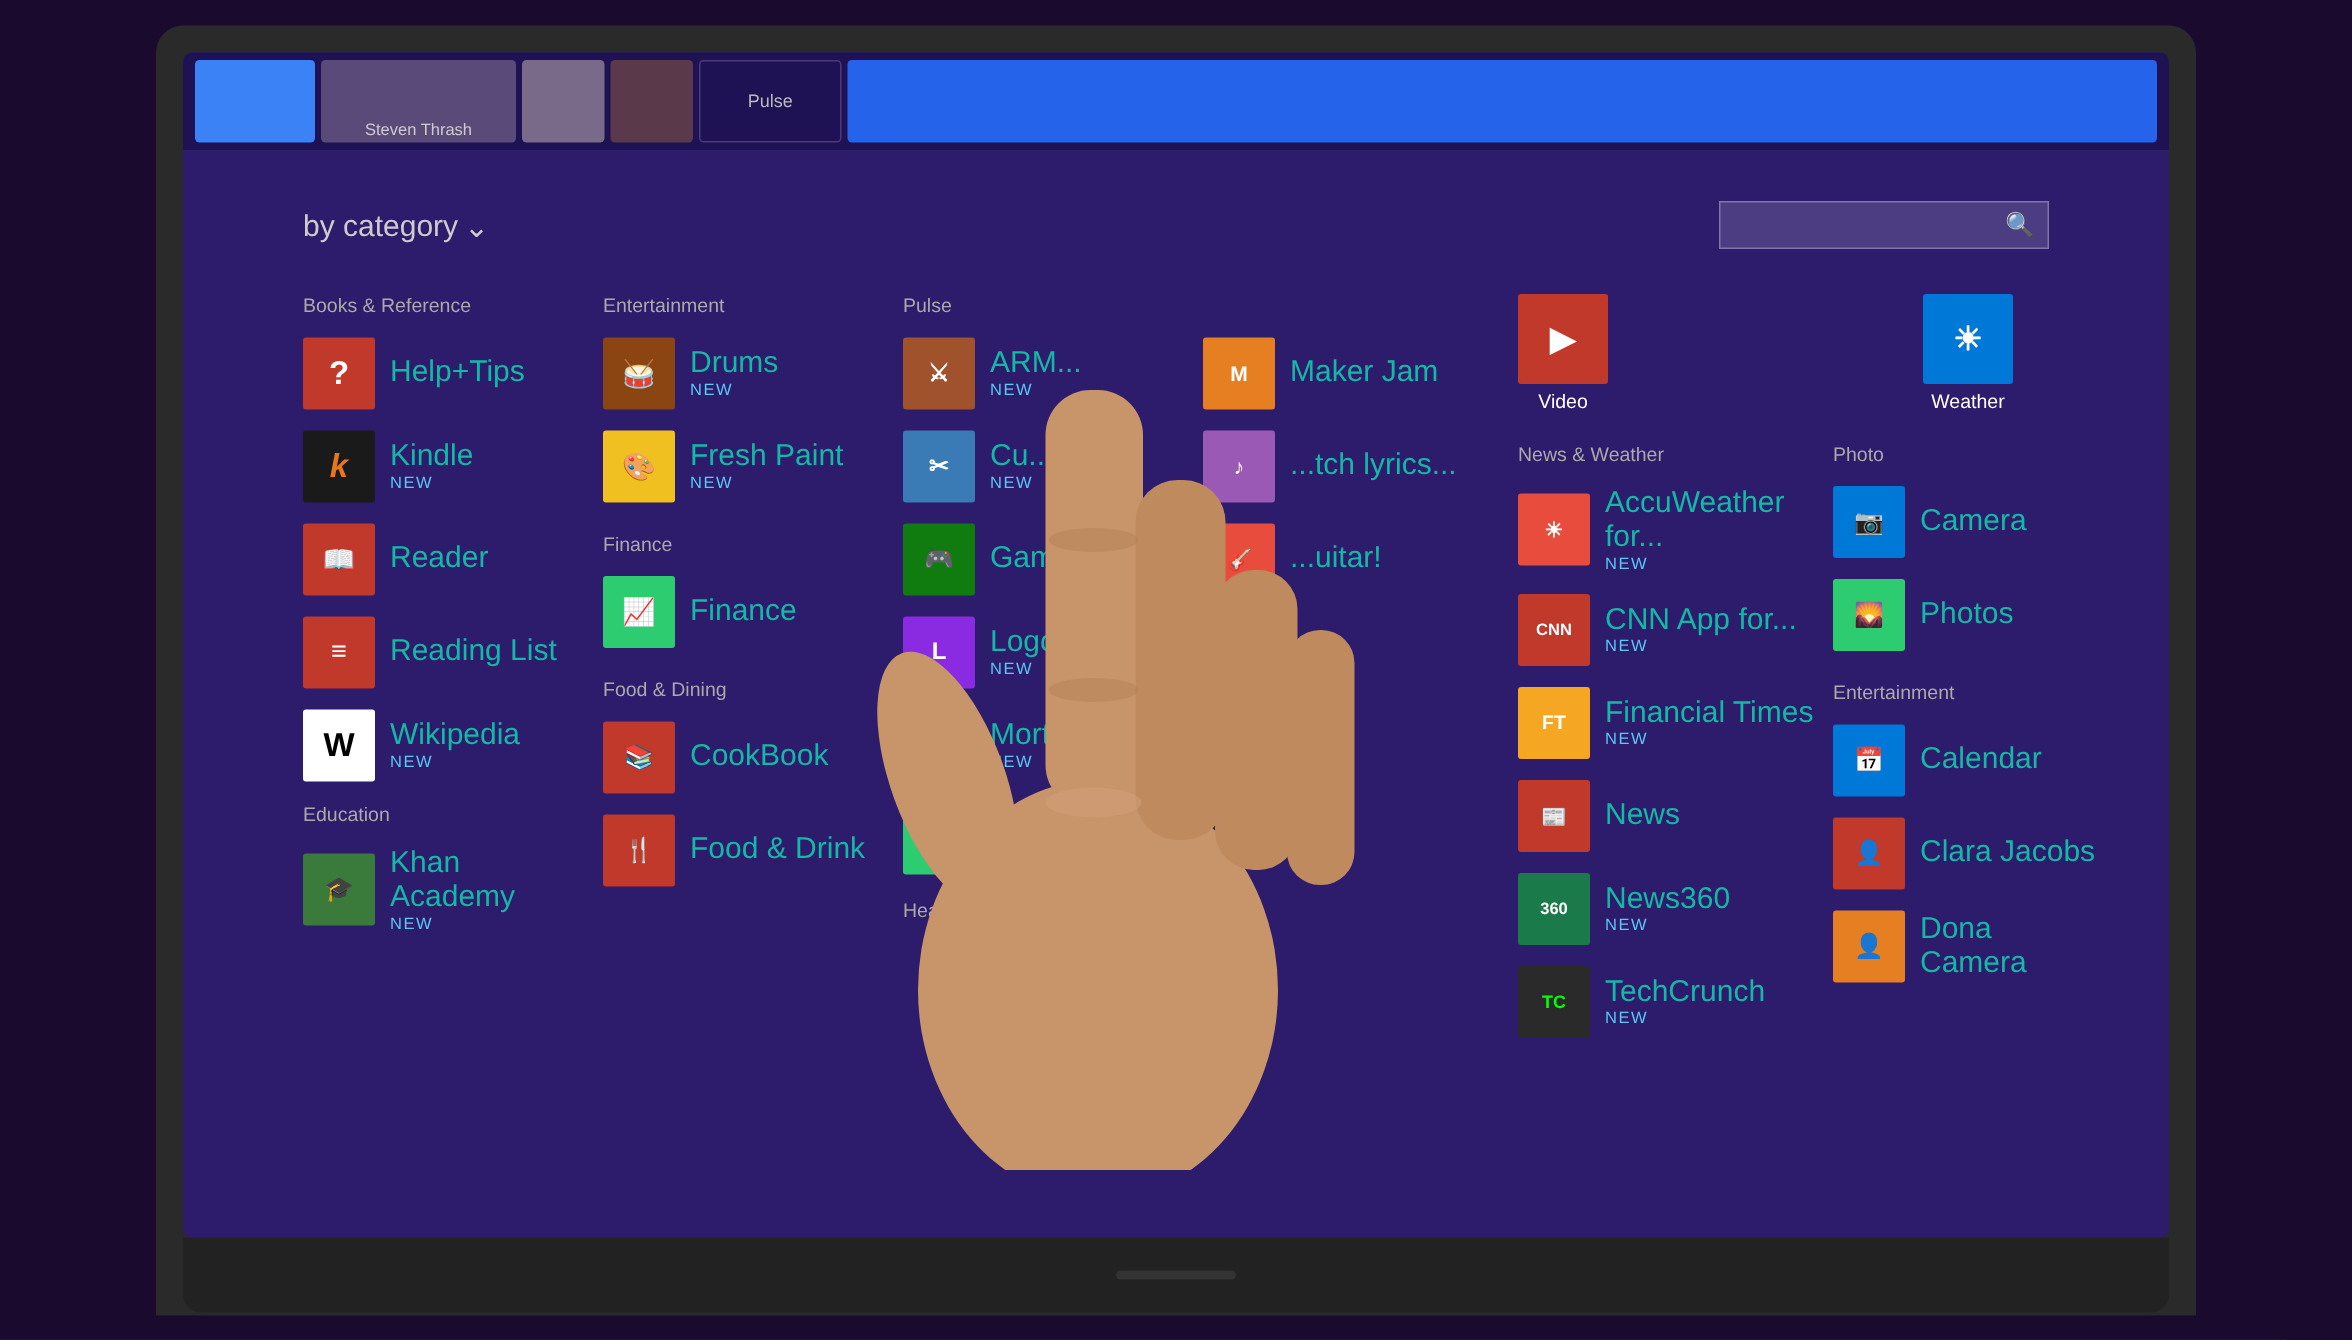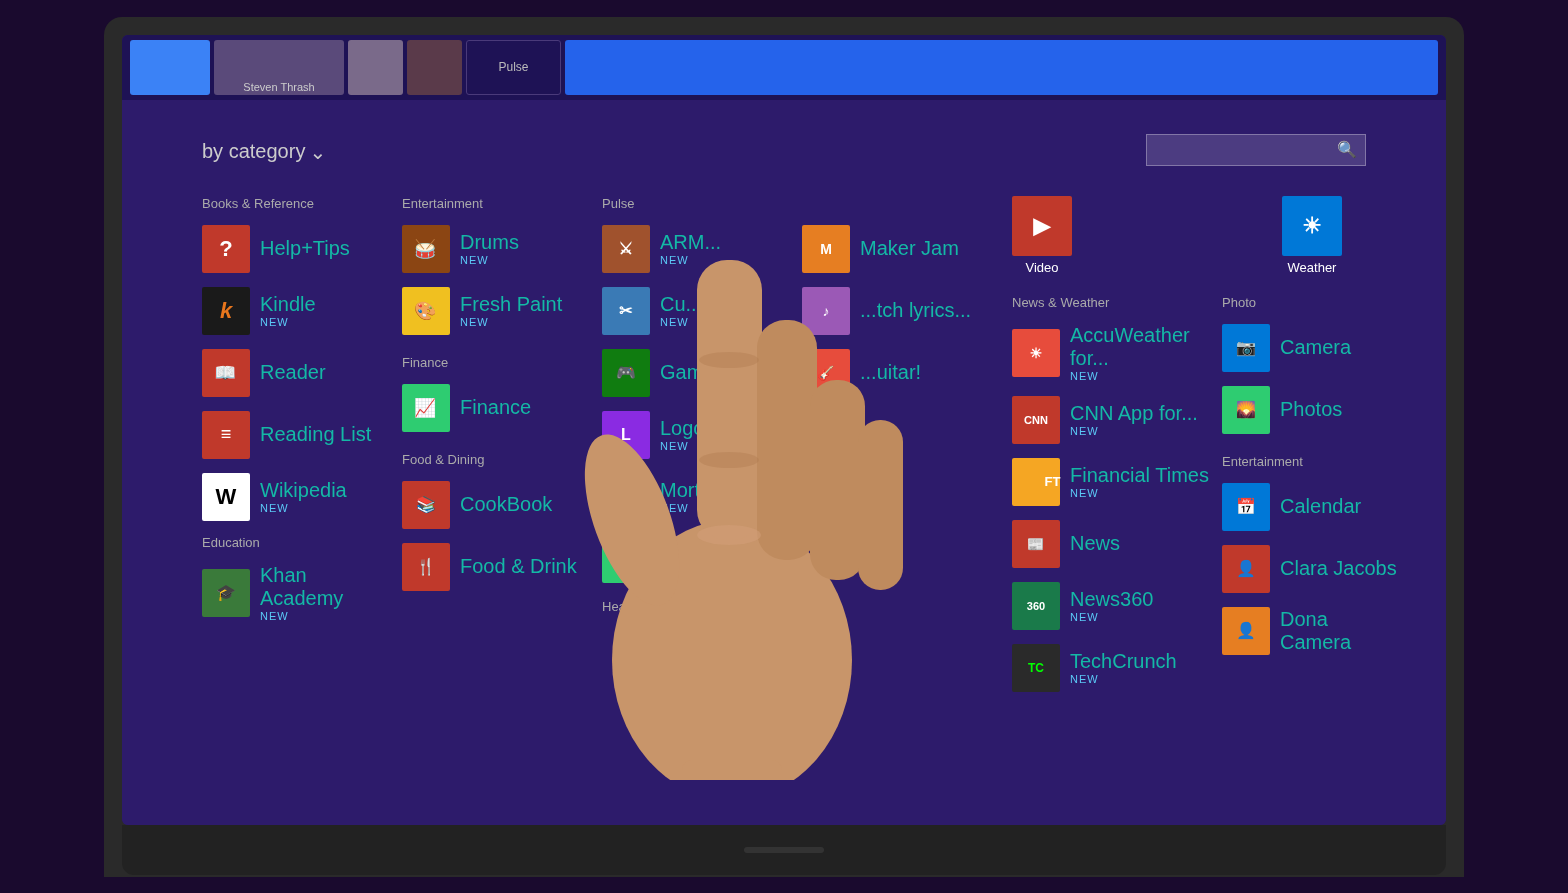--- a/index.html
+++ b/index.html
@@ -423,21 +423,21 @@
             <div class="app-icon" style="background:#c0392b;">
               <span style="color:#fff;font-size:11px;font-weight:bold;">CNN</span>
             </div>
             <div class="app-info">
               <div class="app-name">CNN App for...</div>
               <div class="app-new">NEW</div>
             </div>
           </div>
           <div class="app-item">
             <div class="app-icon" style="background:#f5a623;">
-              <span style="color:#fff;font-size:13px;font-weight:bold;padding-left:33px;">FT</span>
+              <span style="color:#fff;font-size:13px;font-weight:bold;">FT</span>
             </div>
             <div class="app-info">
               <div class="app-name">Financial Times</div>
               <div class="app-new">NEW</div>
             </div>
           </div>
           <div class="app-item">
             <div class="app-icon" style="background:#c0392b;">
               <span style="color:#fff;font-size:14px;">📰</span>
             </div>

